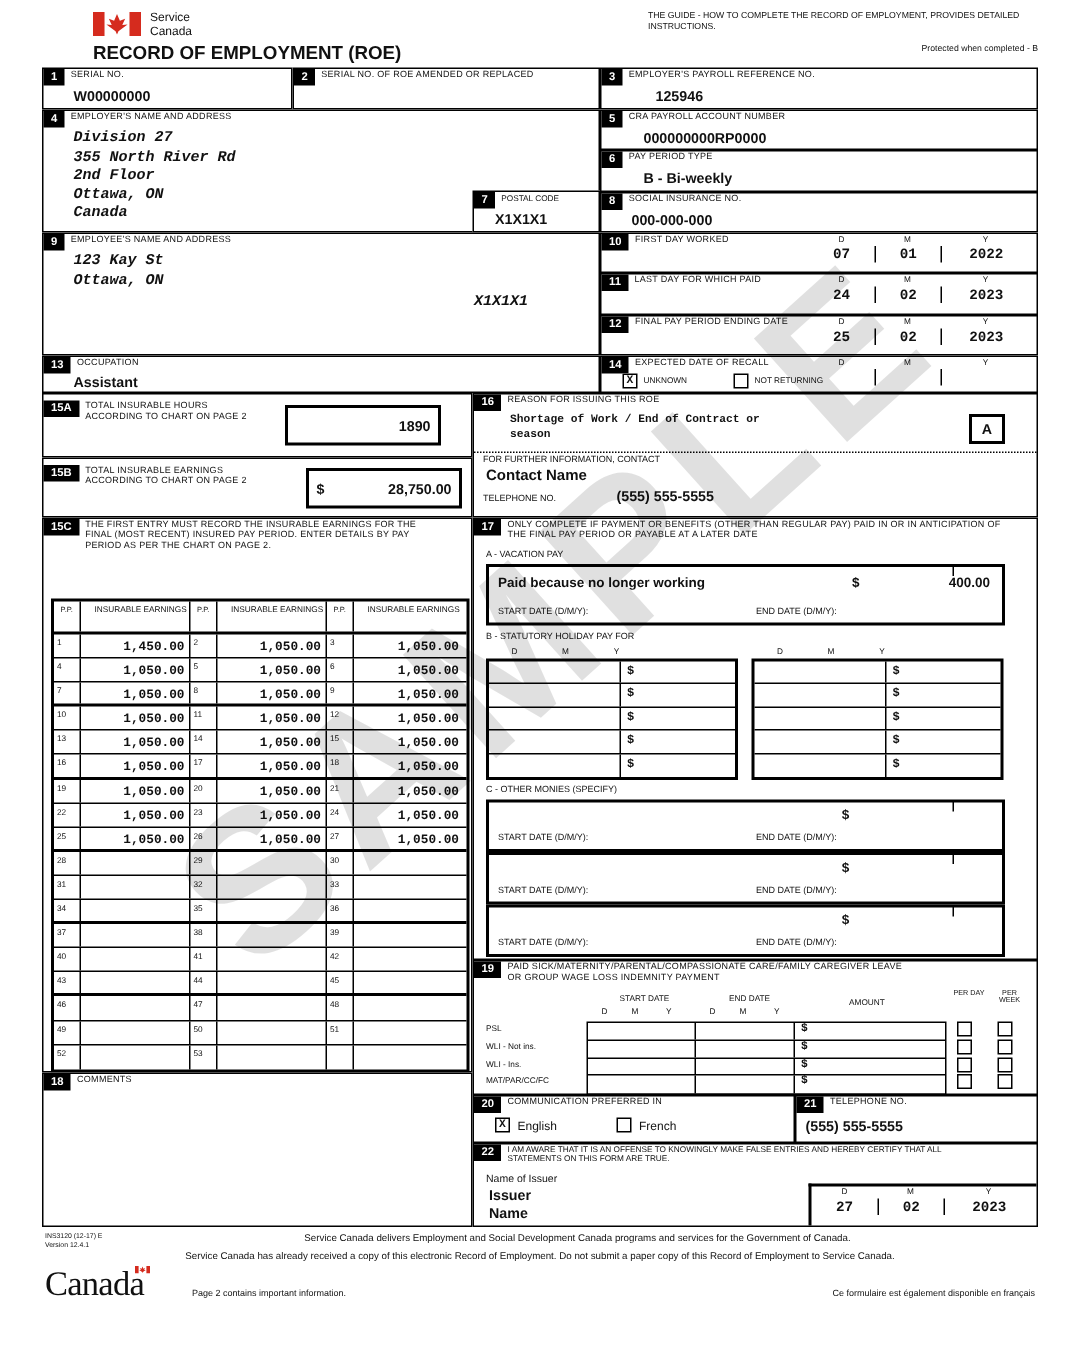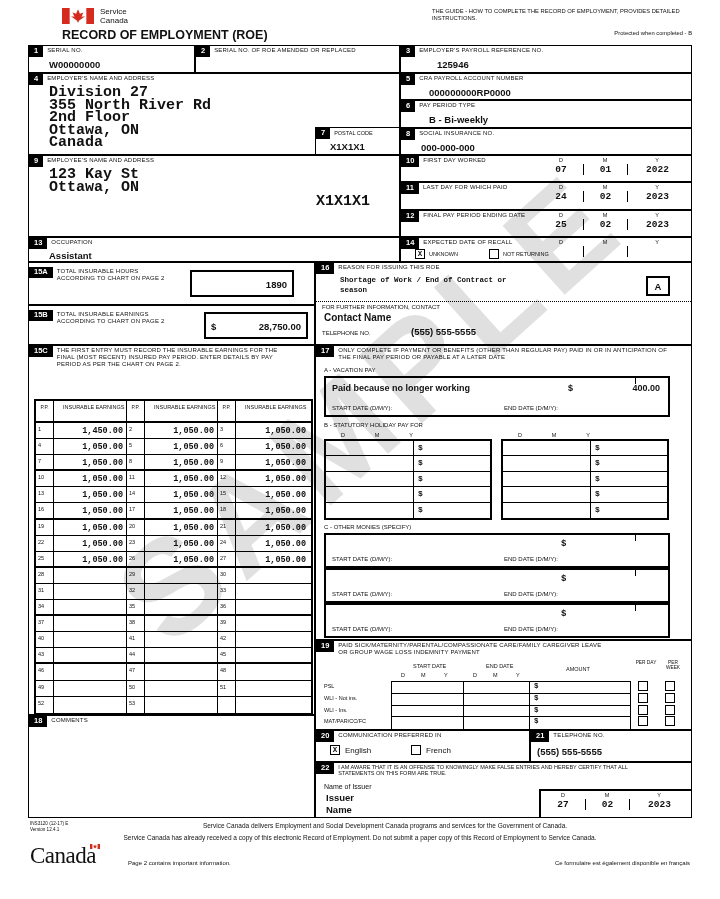--- a/index.html
+++ b/index.html
@@ -9,21 +9,21 @@
   .abs { position:absolute; }
   .box { position:absolute; border:1.5px solid #000; background:#fff; }
   .bh  { display:flex; align-items:flex-start; gap:4px; }
   .badge { background:#000; color:#fff; font-size:7.5px; font-weight:bold;
            padding:1px 5px 2px 5px; line-height:1.1; min-width:14px; text-align:center; }
   .lbl  { font-size:6px; line-height:7px; padding-top:1px; letter-spacing:.2px; }
   .lbl6 { font-size:6px; line-height:7px; }
   .lbl5 { font-size:5.5px; line-height:6px; }
   .val  { font-family:Liberation Sans, sans-serif; font-weight:bold; font-size:9.5px; }
   .val7 { font-family:"Liberation Mono","DejaVu Sans Mono",monospace; font-weight:bold; font-size:7.5px; }
-  .addr { font-family:"Liberation Mono","DejaVu Sans Mono",monospace; font-weight:bold; font-size:15px; line-height:12.5px; }
+  .addr { font-family:"Liberation Mono","DejaVu Sans Mono",monospace; font-weight:bold; font-size:10px; line-height:12.5px;font-style:italic; }
   .vbox { position:absolute; border:2px solid #000; background:#fff; }
   
   .datecell { position:absolute; right:2px; top:1px; width:150px; }
   .dmy-hdr { display:flex; font-size:5.5px; }
   .dmy-hdr span:nth-child(1){ width:44px; text-align:center; }
   .dmy-hdr span:nth-child(2){ width:44px; text-align:center; }
   .dmy-hdr span:nth-child(3){ width:60px; text-align:center; }
   .dmy-vals { display:flex; margin-top:1px; font-family:"Liberation Mono","DejaVu Sans Mono",monospace;
               font-weight:bold; font-size:9.5px; }
   .dmy-vals span { min-height:11px; text-align:center; }

